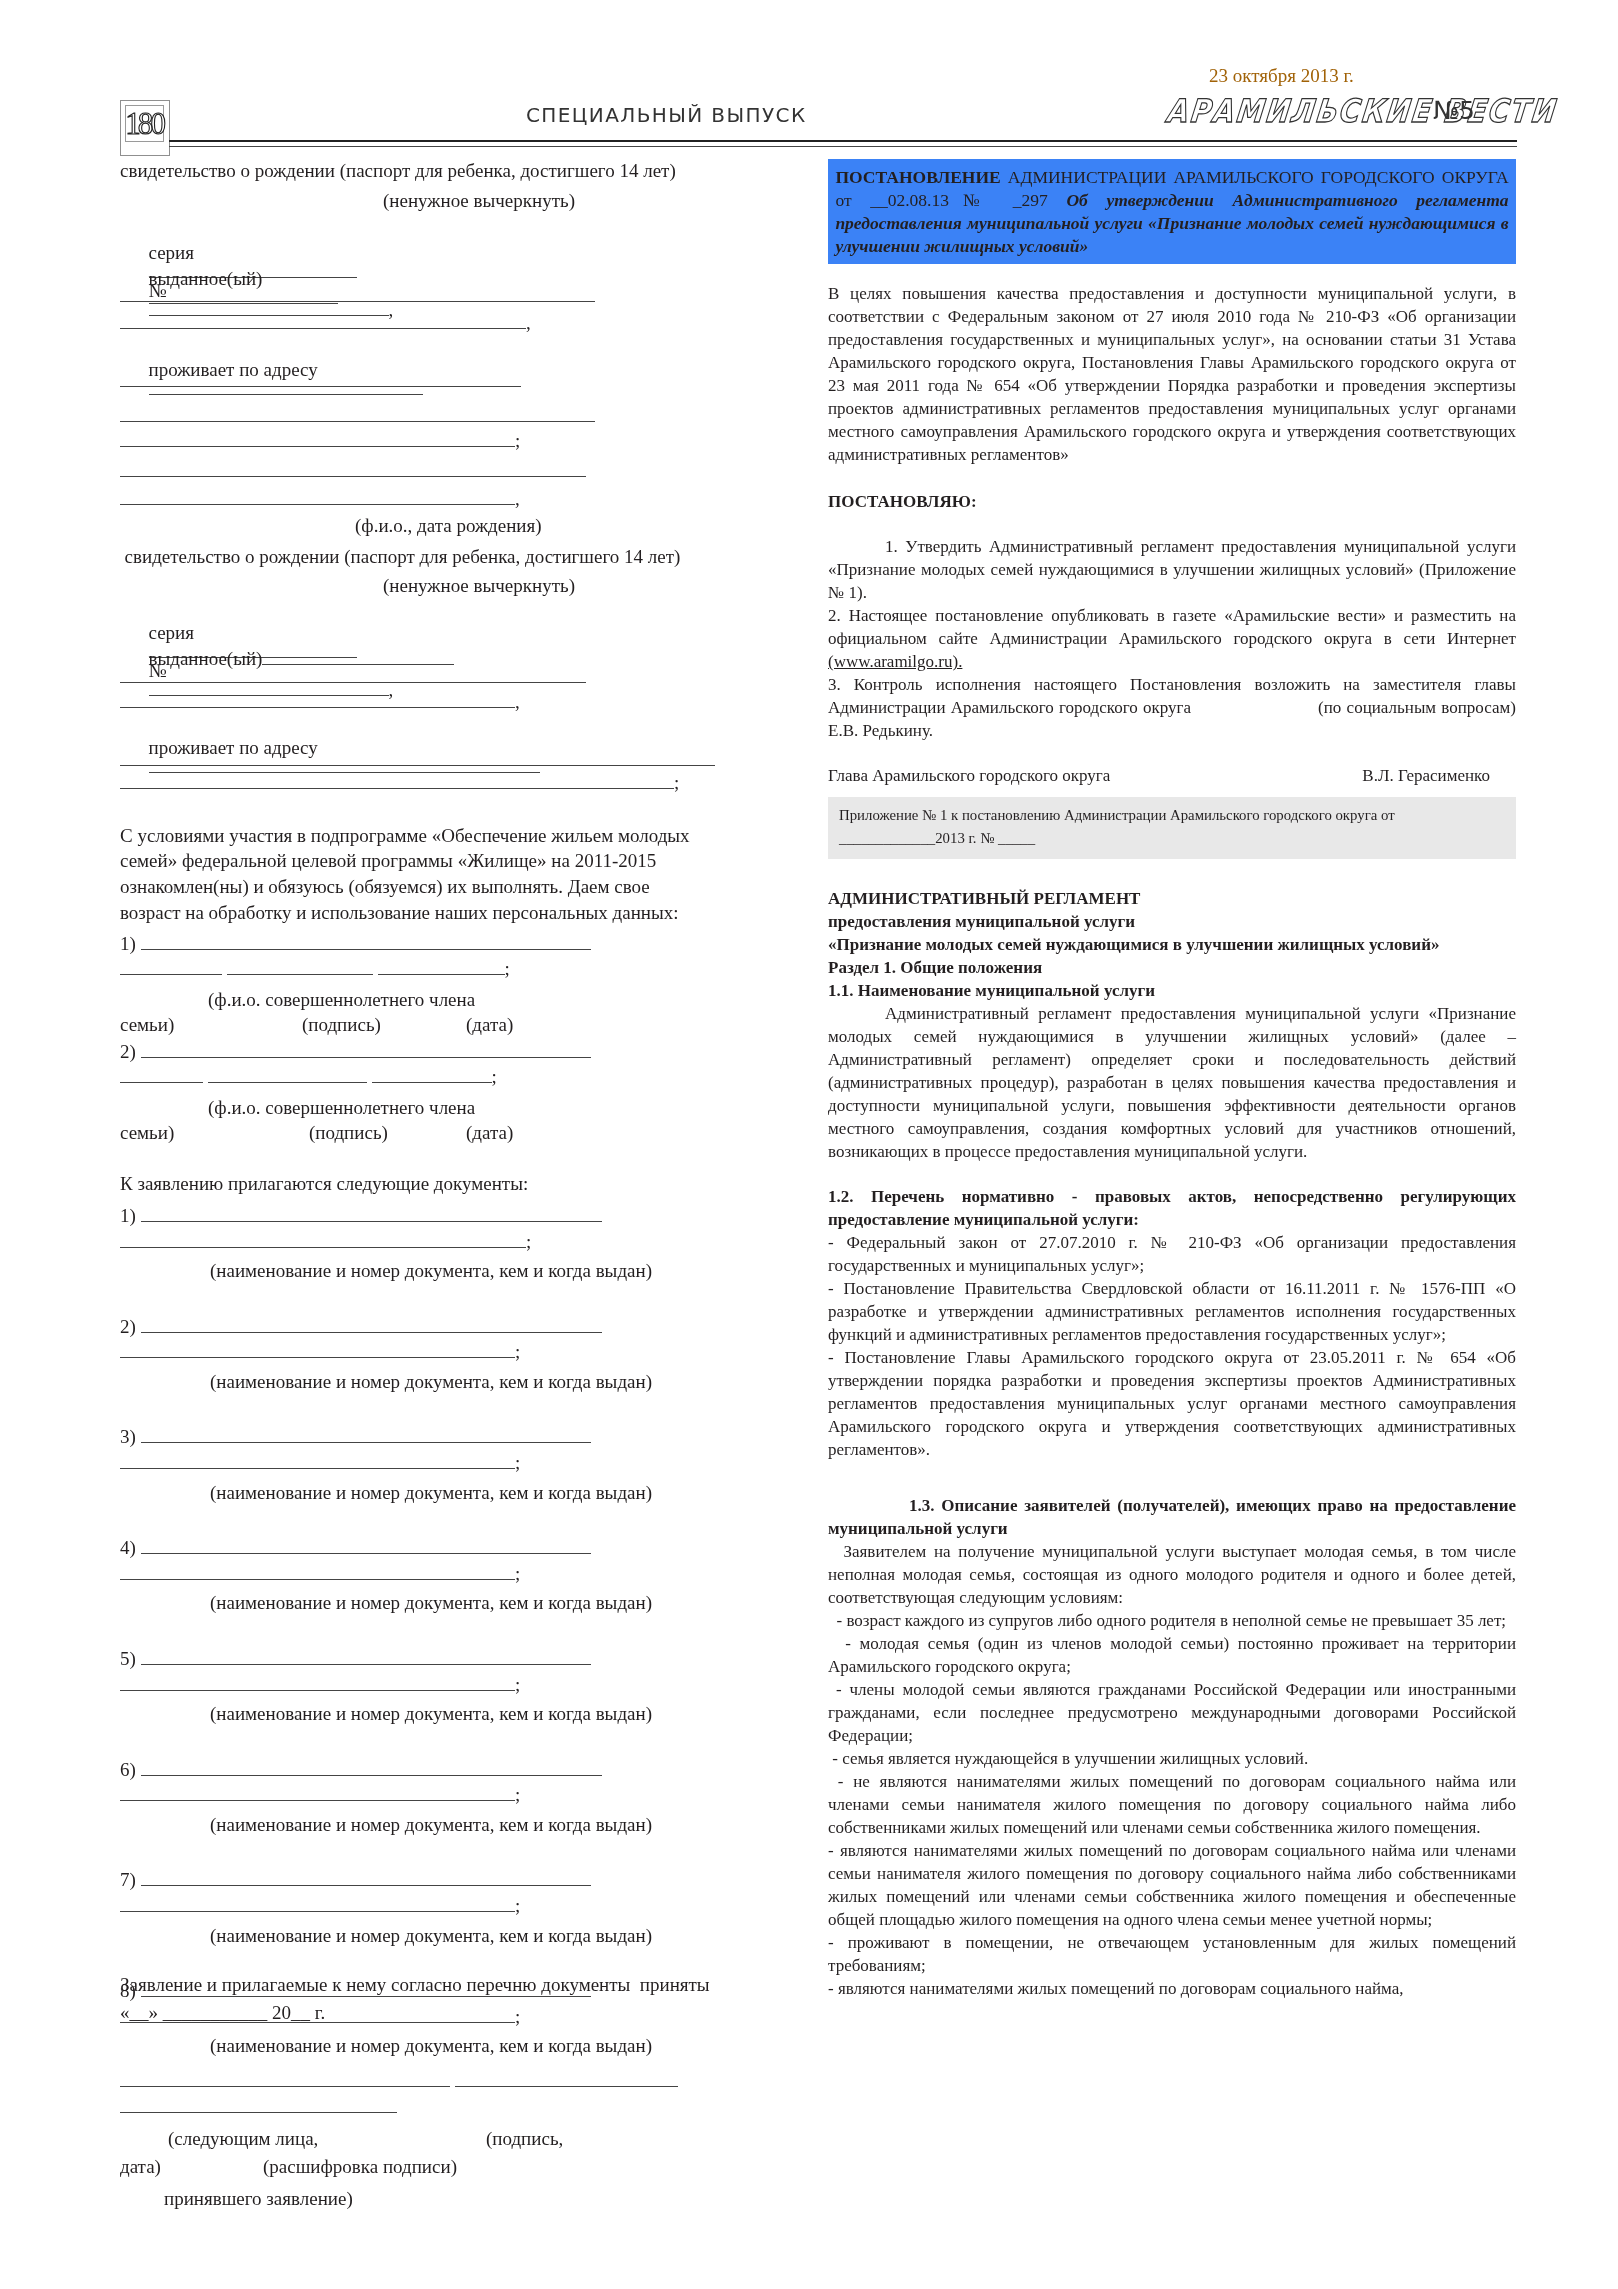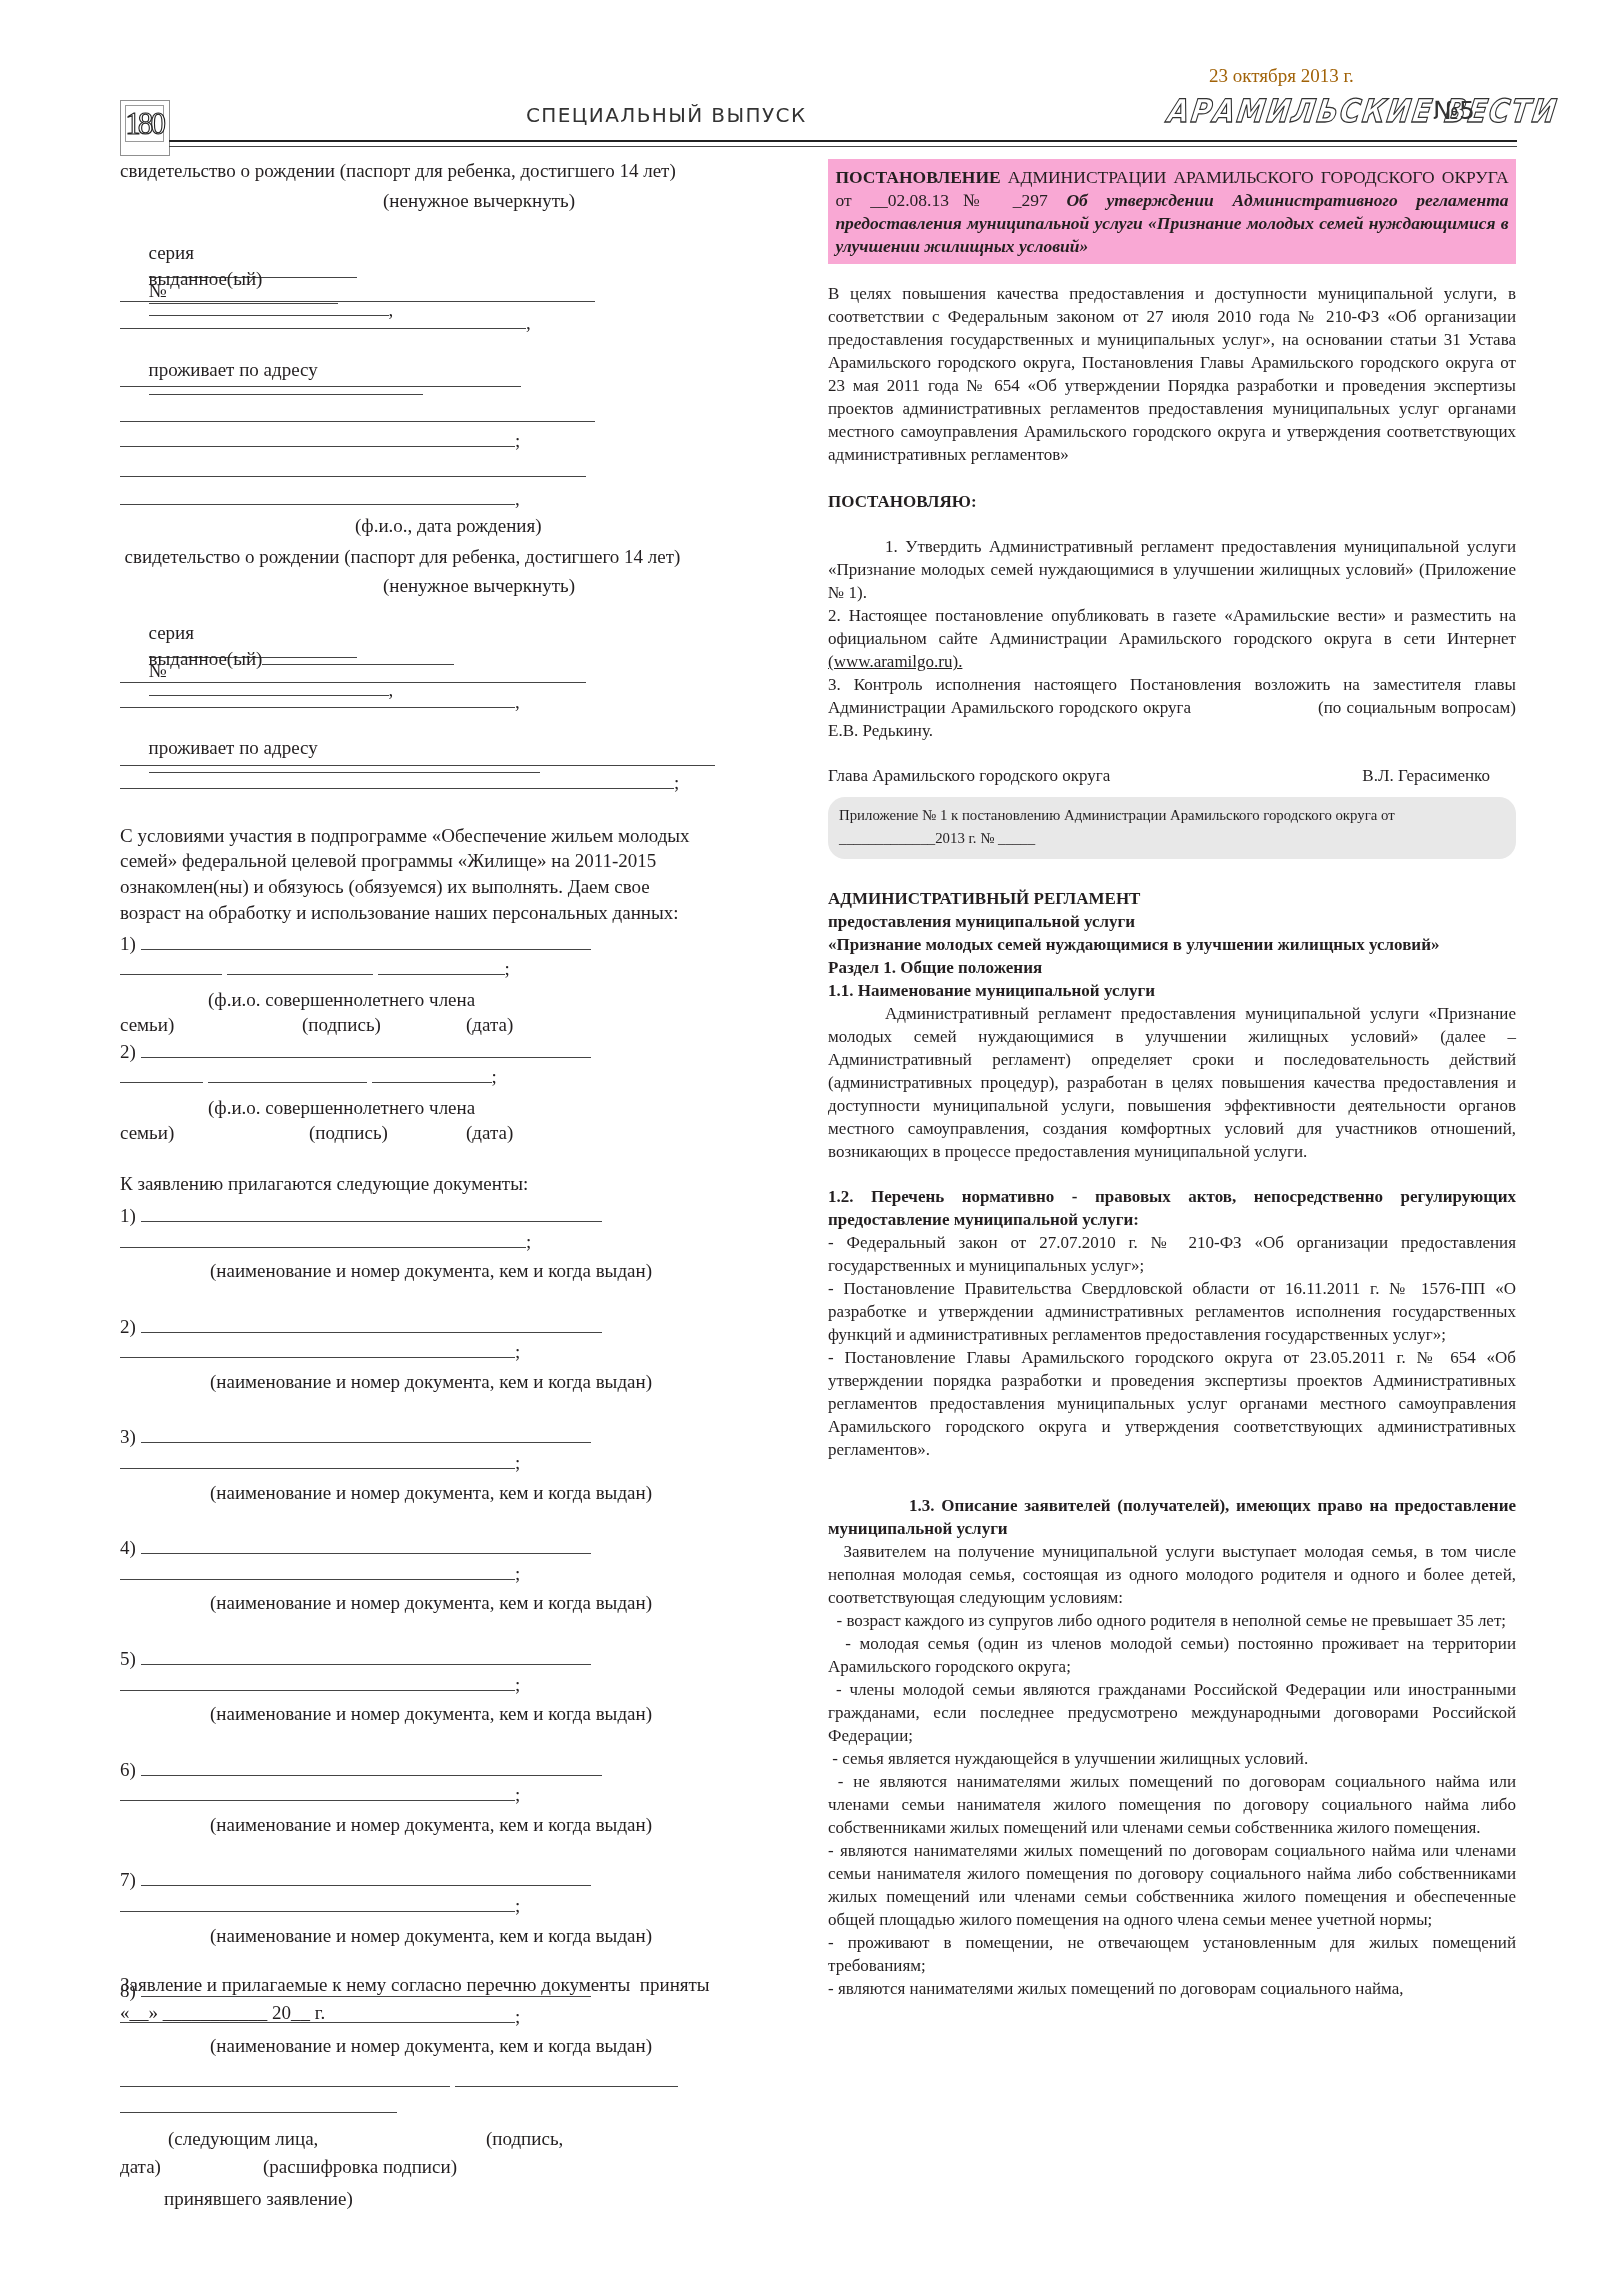--- a/index.html
+++ b/index.html
@@ -25,21 +25,21 @@
   .issue-no { position: absolute; left: 1433px; top: 96px; font-family: "DejaVu Sans", sans-serif;
             font-size: 25px; color: #333; }
 
   
   .col-left { position: absolute; left: 120px; top: 161px; width: 665px; font-size: 19px; line-height: 1; }
   .ln { position: absolute; left: 0; white-space: pre; }
   .u { display: inline-block; border-bottom: 1.4px solid #444; height: 14px; vertical-align: baseline; }
 
   
   .col-right { position: absolute; left: 828px; top: 159px; width: 688px; font-size: 17px; line-height: 23px; }
-  .shaded { background: #f9a8d4; padding: 7.4px 7.4px 5.5px 7.4px; text-align: justify; }
+  .shaded { background: #3b82f6; padding: 7.4px 7.4px 5.5px 7.4px; text-align: justify; }
   .shaded .bold { font-weight: 700; }
   .shaded .bi { font-weight: 700; font-style: italic; }
   .para { text-align: justify; margin: 0; }
   .indent { text-indent: 57px; }
   .b { font-weight: 700; }
   .link { text-decoration: underline; }
   .sig { display: flex; justify-content: space-between; padding-right: 26px; }
   .appx { background: #e8e8e8; padding: 7.4px 9.2px 9.2px 11px; font-size: 14.8px; line-height: 23px; }
 </style>
 </head>
@@ -177,21 +177,21 @@
 
     <p class="para indent" style="margin-top:22px;">1. Утвердить  Административный регламент предоставления муниципальной услуги «Признание молодых семей нуждающимися в улучшении жилищных условий» (Приложение № 1).</p>
     <p class="para"><span>2. Настоящее постановление опубликовать в газете «Арамильские вести» и разместить на официальном сайте Администрации Арамильского городского округа в сети Интернет </span><span class="link">(www.aramilgo.ru).</span></p>
     <p class="para" style="white-space:pre-wrap;">3. Контроль исполнения настоящего Постановления возложить на заместителя главы Администрации Арамильского городского округа                        (по социальным вопросам) Е.В. Редькину.</p>
 
     <div class="sig" style="margin-top:22px;">
       <span>Глава Арамильского городского округа</span>
       <span>В.Л. Герасименко</span>
     </div>
 
-    <div class="appx" style="margin-top:9.2px;border-radius:17px;">Приложение № 1 к постановлению Администрации Арамильского городского округа от _____________2013 г.  № _____</div>
+    <div class="appx" style="margin-top:9.2px;">Приложение № 1 к постановлению Администрации Арамильского городского округа от _____________2013 г.  № _____</div>
 
     <div style="margin-top:28px;">
       <p class="para b">АДМИНИСТРАТИВНЫЙ РЕГЛАМЕНТ</p>
       <p class="para b">предоставления  муниципальной услуги</p>
       <p class="para b">«Признание молодых семей нуждающимися в улучшении жилищных условий»</p>
       <p class="para b">Раздел  1. Общие положения</p>
       <p class="para b">1.1. Наименование муниципальной услуги</p>
       <p class="para indent">Административный регламент предоставления муниципальной услуги «Признание молодых семей нуждающимися в улучшении жилищных условий» (далее – Административный регламент) определяет сроки и последовательность действий (административных процедур),  разработан в целях повышения  качества предоставления и доступности муниципальной услуги, повышения эффективности деятельности органов местного самоуправления, создания комфортных условий для участников отношений, возникающих в процессе предоставления муниципальной  услуги.</p>
 
       <p class="para b" style="margin-top:22px;">1.2. Перечень нормативно - правовых актов, непосредственно регулирующих предоставление муниципальной услуги:</p>

